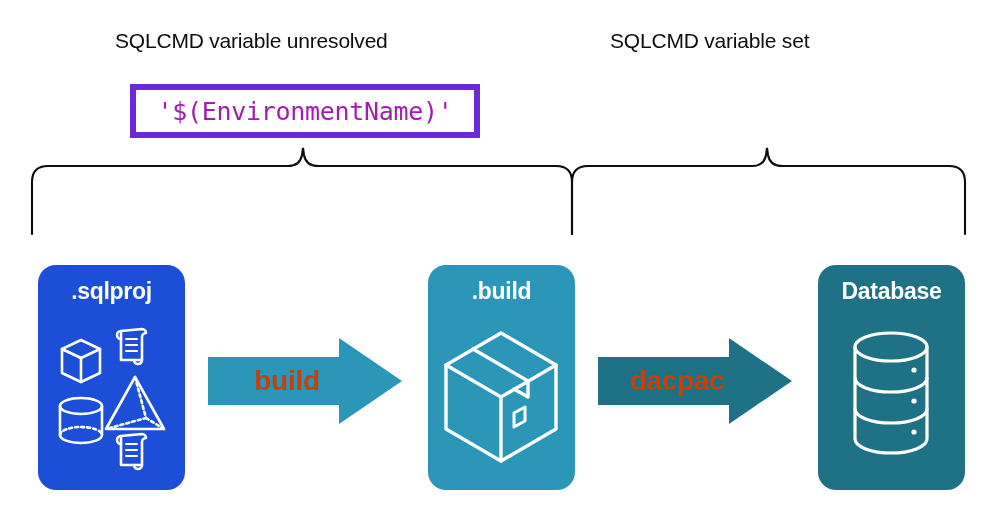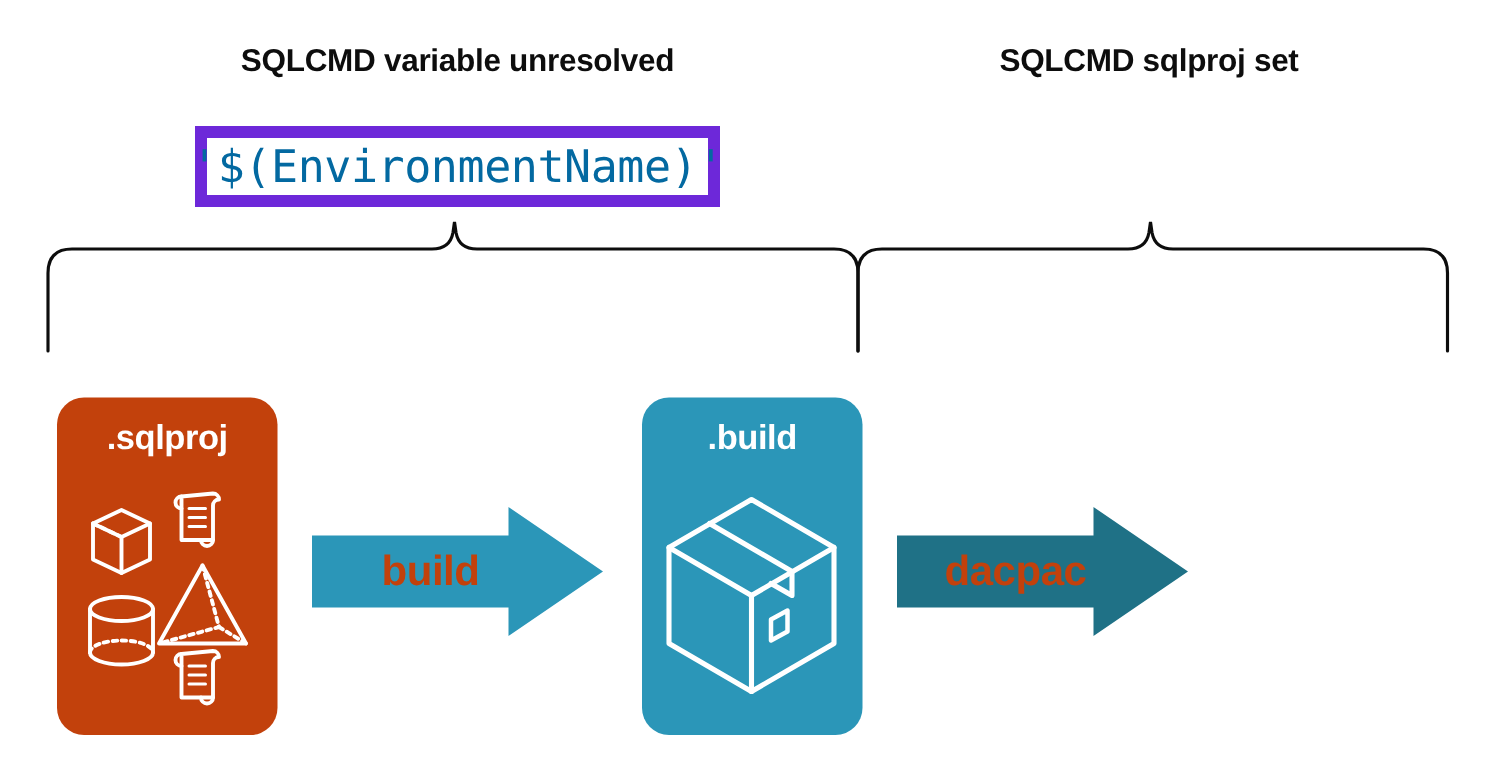--- a/index.html
+++ b/index.html
@@ -19,50 +19,50 @@
     position: absolute;
     left: 0; top: 0;
     width: 1000px;
     height: 522px;
   }
 
   
   .heading {
     position: absolute;
     font-family: "Liberation Sans", sans-serif;
-    font-weight: bold;
+    font-weight: normal;
     font-size: 21px;
     color: #0d0d0d;
     letter-spacing: -0.2px;
     white-space: nowrap;
-    text-align: center;
+    text-align: left;
   }
   #heading-unresolved {
     left: 115px;
     top: 29px;
     width: 380px;
   }
   #heading-set {
     left: 610px;
     top: 29px;
     width: 312px;
   }
 
   
   .code-box {
     position: absolute;
     box-sizing: border-box;
-    border: 8px solid #6d28d9;
+    border: 6px solid #6d28d9;
     background: #ffffff;
     display: flex;
     align-items: center;
     justify-content: center;
     font-family: "DejaVu Sans Mono", monospace;
-    font-size: 30px;
-    color: #0369a1;
+    font-size: 25px;
+    color: #a21caf;
     letter-spacing: -0.3px;
     white-space: nowrap;
   }
   #code-box-unresolved {
     left: 130px;
     top: 84px;
     width: 350px;
     height: 54px;
   }
   #code-box-set {
@@ -140,21 +140,21 @@
     pointer-events: none;
   }
 </style>
 </head>
 <body>
 
 <div class="stage">
 
   <div class="heading" id="heading-unresolved">SQLCMD variable unresolved</div>
 
-  <div class="heading" id="heading-set">SQLCMD sqlproj set</div>
+  <div class="heading" id="heading-set">SQLCMD variable set</div>
 
   <div class="code-box" id="code-box-unresolved">'$(EnvironmentName)'</div>
 
 
   <svg class="brace-svg" id="brace-left" width="545" height="90" viewBox="0 0 545 90">
     <path d="M 2 88
              L 2 36
              Q 2 20 18 20
              L 258 20
              Q 270 20 272 9
@@ -173,21 +173,21 @@
              L 182 20
              Q 194 20 196 9
              L 197 2
              L 198 9
              Q 200 20 212 20
              L 379 20
              Q 395 20 395 36
              L 395 88" fill="none" stroke="#0d0d0d" stroke-width="2.1" stroke-linecap="round"></path>
   </svg>
 
-  <div class="artifact-box" id="box-sqlproj" style="background:#c2410c;">
+  <div class="artifact-box" id="box-sqlproj" style="background:#1d4ed8;">
     <div class="artifact-label">.sqlproj</div>
 
     <svg class="artifact-art" viewBox="0 0 147 170">
       <g fill="none" stroke="#ffffff" stroke-width="2.6" stroke-linejoin="round" stroke-linecap="round">
 
         <g>
           <path d="M 24 36 L 43 27 L 62 36 L 62 60 L 43 69 L 24 60 Z"></path>
           <path d="M 24 36 L 43 45 L 62 36"></path>
           <path d="M 43 45 L 43 69"></path>
           <path d="M 24 36 L 43 45" stroke-dasharray="3 3" opacity="0.9"></path>
@@ -247,14 +247,29 @@
     </svg>
   </div>
 
   <div class="arrow" id="arrow-deploy">
     <svg width="196" height="90" viewBox="0 0 196 90">
       <path d="M 0 21 L 131 21 L 131 2 L 194 45 L 131 88 L 131 69 L 0 69 Z" fill="#1f7186"></path>
     </svg>
     <div class="arrow-label">dacpac</div>
   </div>
 
+  <div class="artifact-box" id="box-database" style="background:#1f7186;">
+    <div class="artifact-label">Database</div>
+
+    <svg class="artifact-art" viewBox="0 0 147 170">
+      <g fill="none" stroke="#ffffff" stroke-width="3.2" stroke-linejoin="round" stroke-linecap="round">
+        <ellipse cx="73" cy="34" rx="36" ry="14"></ellipse>
+        <path d="M 37 34 L 37 126 a 36 14 0 0 0 72 0 L 109 34"></path>
+        <path d="M 37 65 a 36 14 0 0 0 72 0"></path>
+        <path d="M 37 96 a 36 14 0 0 0 72 0"></path>
+        <circle cx="96" cy="57" r="2.6" fill="#ffffff" stroke="none"></circle>
+        <circle cx="96" cy="88" r="2.6" fill="#ffffff" stroke="none"></circle>
+        <circle cx="96" cy="119" r="2.6" fill="#ffffff" stroke="none"></circle>
+      </g>
+    </svg>
+  </div>
 
 </div>
 
 </body></html>

